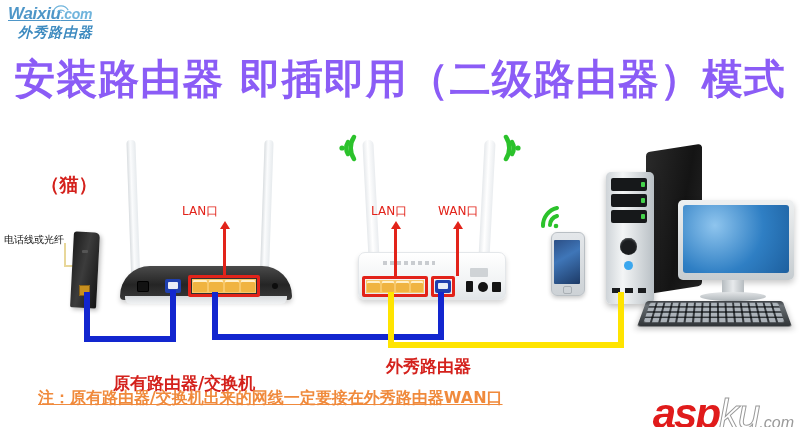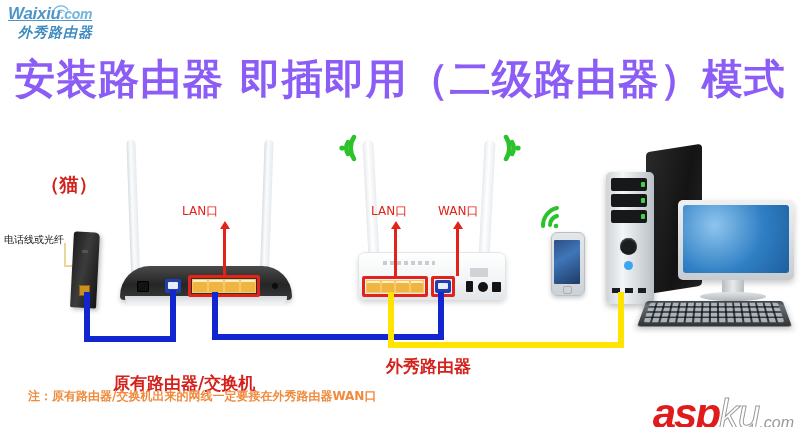--- a/index.html
+++ b/index.html
@@ -36,22 +36,22 @@
 
   
   #modem-label{left:14px;top:172px;font-size:22px;line-height:25px;text-align:center;width:110px;}
   #modem-label .sub{font-size:19px;}
   #phoneline-label{left:4px;top:233px;font-size:10px;color:#111;white-space:nowrap;
                    font-family:"DejaVu Sans","Liberation Sans",sans-serif;}
 
   
   .devlabel{font-size:17px;font-weight:bold;color:#d4211c;white-space:nowrap;
             font-family:"DejaVu Sans","Liberation Sans",sans-serif;}
-  #note{left:28px;top:388px;font-size:12px;font-weight:bold;color:#f08a3c;
-        white-space:nowrap;font-family:"DejaVu Sans","Liberation Sans",sans-serif;}
+  #note{left:38px;top:388px;font-size:16px;font-weight:bold;color:#f08a3c;
+        white-space:nowrap;font-family:"DejaVu Sans","Liberation Sans",sans-serif;text-decoration:underline;}
 
   
   #aspku{right:6px;top:392px;width:190px;height:52px;text-align:right;}
   #aspku .a{font-size:42px;font-weight:bold;color:#e01b1b;font-style:italic;
             letter-spacing:-2px;line-height:40px;}
   #aspku .k{font-size:40px;color:#9a9a9a;font-style:italic;letter-spacing:-1px;
             -webkit-text-stroke:1px #9a9a9a;color:transparent;}
   #aspku .d{font-size:16px;color:#9a9a9a;font-style:italic;}
   #aspku .tag{font-size:11px;color:#d21f1f;letter-spacing:1px;margin-top:-12px;
               position:relative;font-family:Liberation Serif, serif;}

